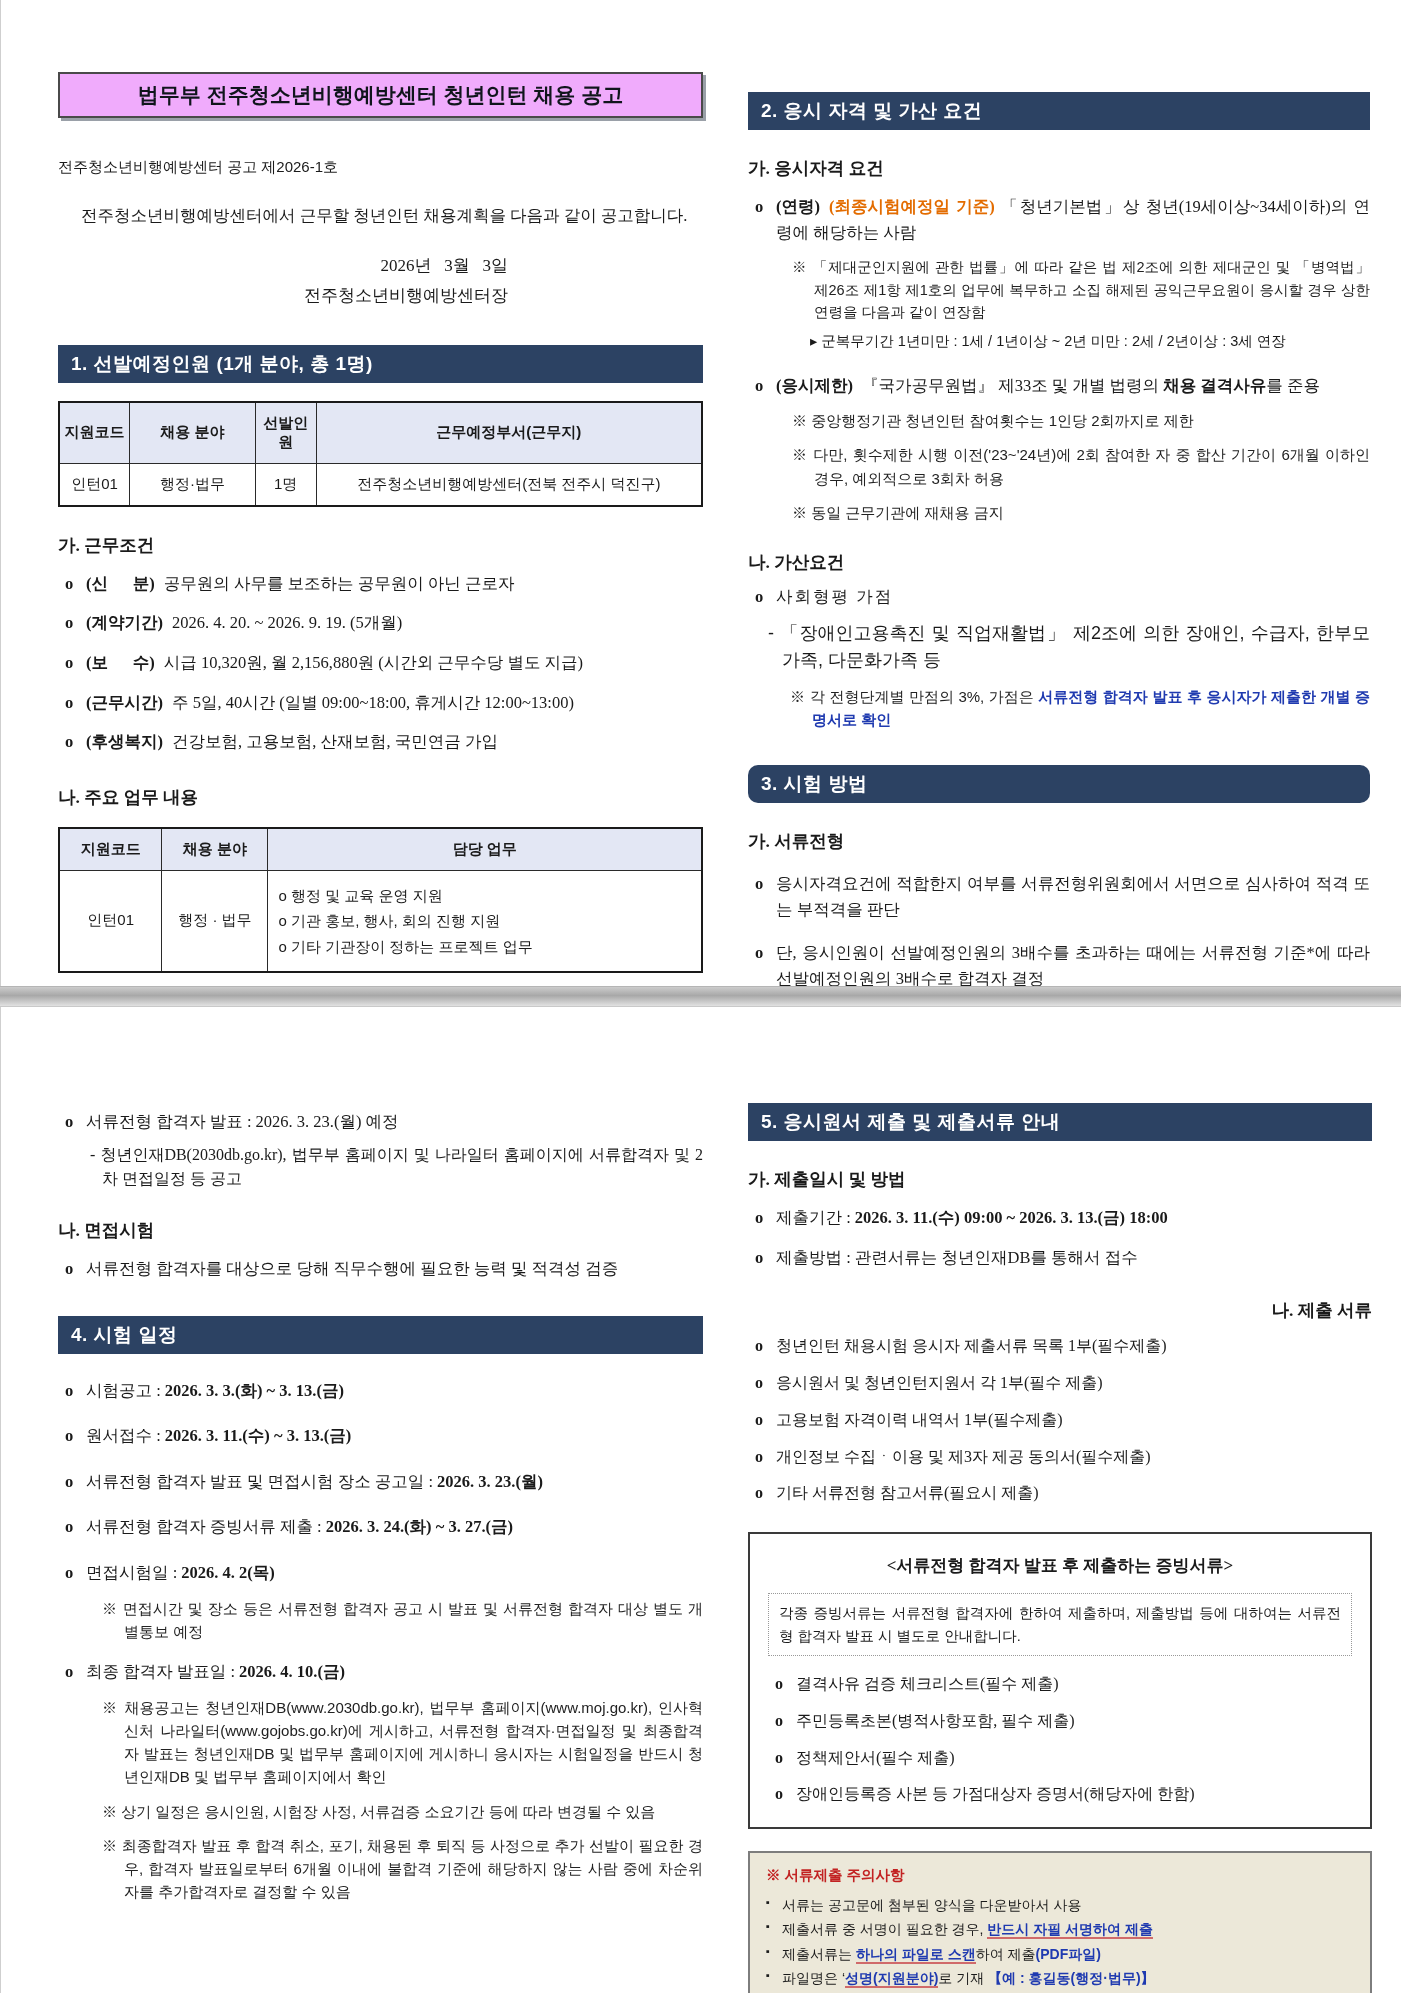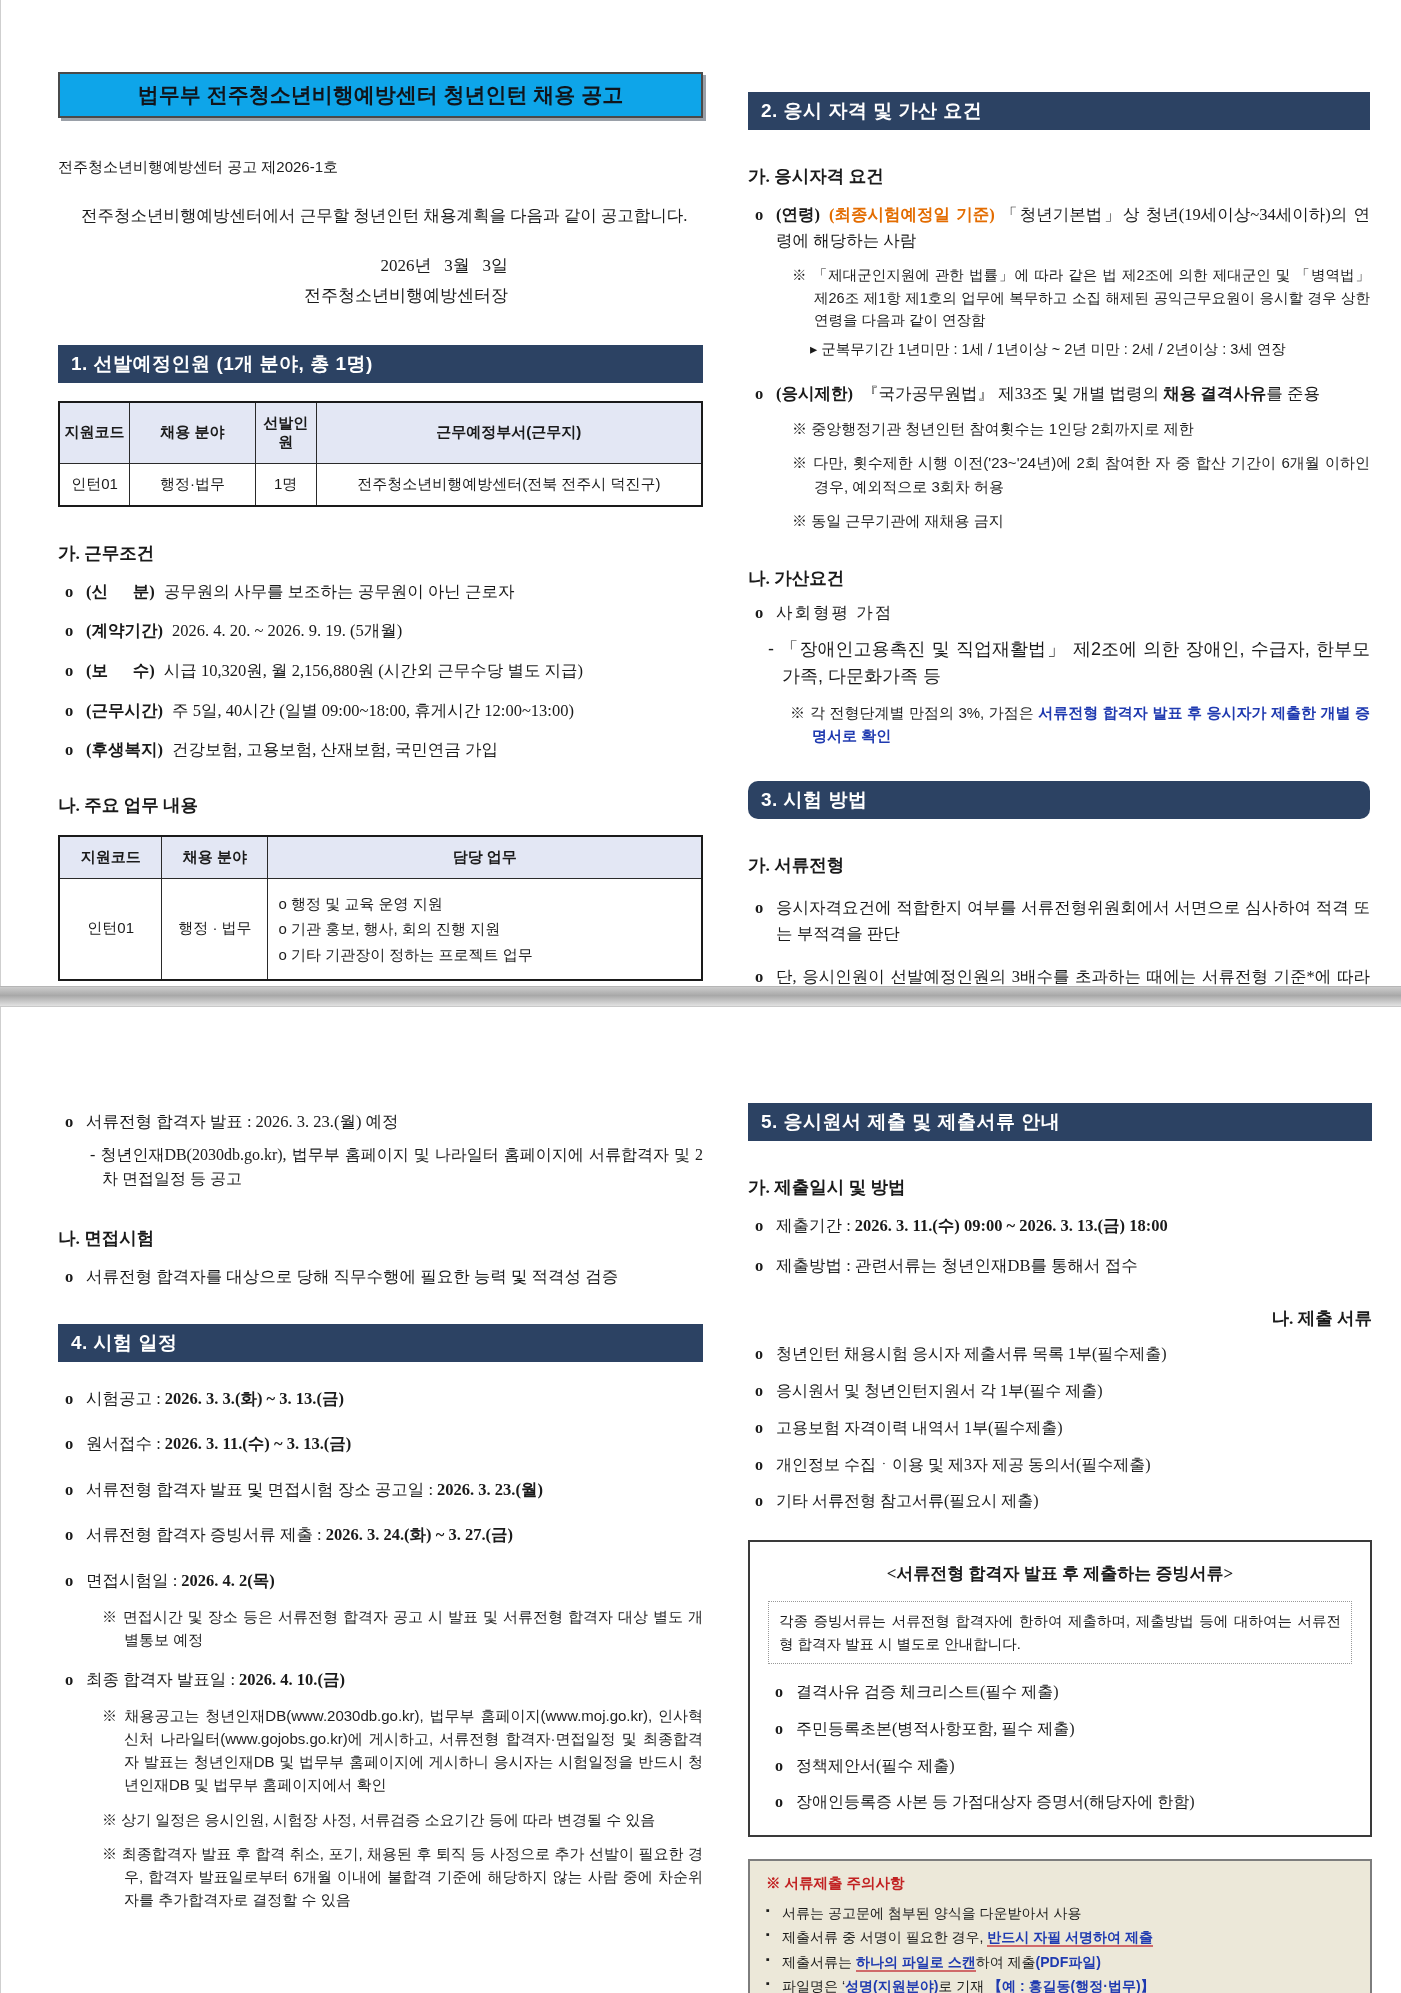--- a/index.html
+++ b/index.html
@@ -7,31 +7,31 @@
   .page{position:relative;width:1401px;background:#ffffff;border-left:1px solid #cfcfcf;box-sizing:border-box;overflow:hidden;}
   #page1{height:986px;}
   #page2{height:988px;}
   .divider{height:19px;background:linear-gradient(#cccccc,#a8a8a8 45%,#e2e2e2);border-top:1px solid #b5b5b5;border-bottom:1px solid #c9c9c9;}
   .col{position:absolute;box-sizing:border-box;}
   .p1-left{left:57px;top:72px;width:645px;}
   .p1-right{left:747px;top:92px;width:622px;}
   .p2-left{left:57px;top:102px;width:645px;}
   .p2-right{left:747px;top:96px;width:624px;}
 
-  .titlebox{border:2px solid #4a4a4a;background:#0ea5e9;box-shadow:3px 3px 0 #9aa0a8;
+  .titlebox{border:2px solid #4a4a4a;background:#f0abfc;box-shadow:3px 3px 0 #9aa0a8;
     text-align:center;font-family:"Liberation Sans",sans-serif;font-weight:bold;
     font-size:21px;padding:7px 4px;color:#10151c;}
   .docno{margin-top:40px;font-family:"Liberation Sans",sans-serif;font-size:15px;}
   .intro{margin-top:26px;font-size:16.5px;line-height:1.6;text-align:justify;text-indent:1.4em;}
   .dateblock{margin-top:22px;text-align:right;padding-right:195px;font-size:17px;line-height:1.75;}
 
   .bar{background:#2c4263;color:#ffffff;font-family:"Liberation Sans",sans-serif;
     font-weight:bold;font-size:19px;padding:6px 13px;letter-spacing:0.5px;}
   .mt-bar1{margin-top:34px;}
-  .h-sub{font-weight:bold;font-size:17.5px;margin-top:34px;}
+  .h-sub{font-weight:bold;font-size:17.5px;margin-top:26px;}
   .serif{font-family:"Liberation Serif",serif;}
   .pre{white-space:pre-wrap;}
 
   .item{position:relative;padding-left:28px;font-size:16.5px;line-height:1.55;margin-top:14px;text-align:justify;}
   .item .mk{position:absolute;left:7px;top:0;font-weight:bold;}
   .lbl{font-weight:bold;white-space:pre-wrap;margin-right:9px;}
   .bolddate{font-weight:bold;}
 
   .note{font-family:"Liberation Sans",sans-serif;font-size:14.5px;line-height:1.55;
     color:#222;margin-top:11px;padding-left:66px;text-indent:-22px;text-align:justify;}

